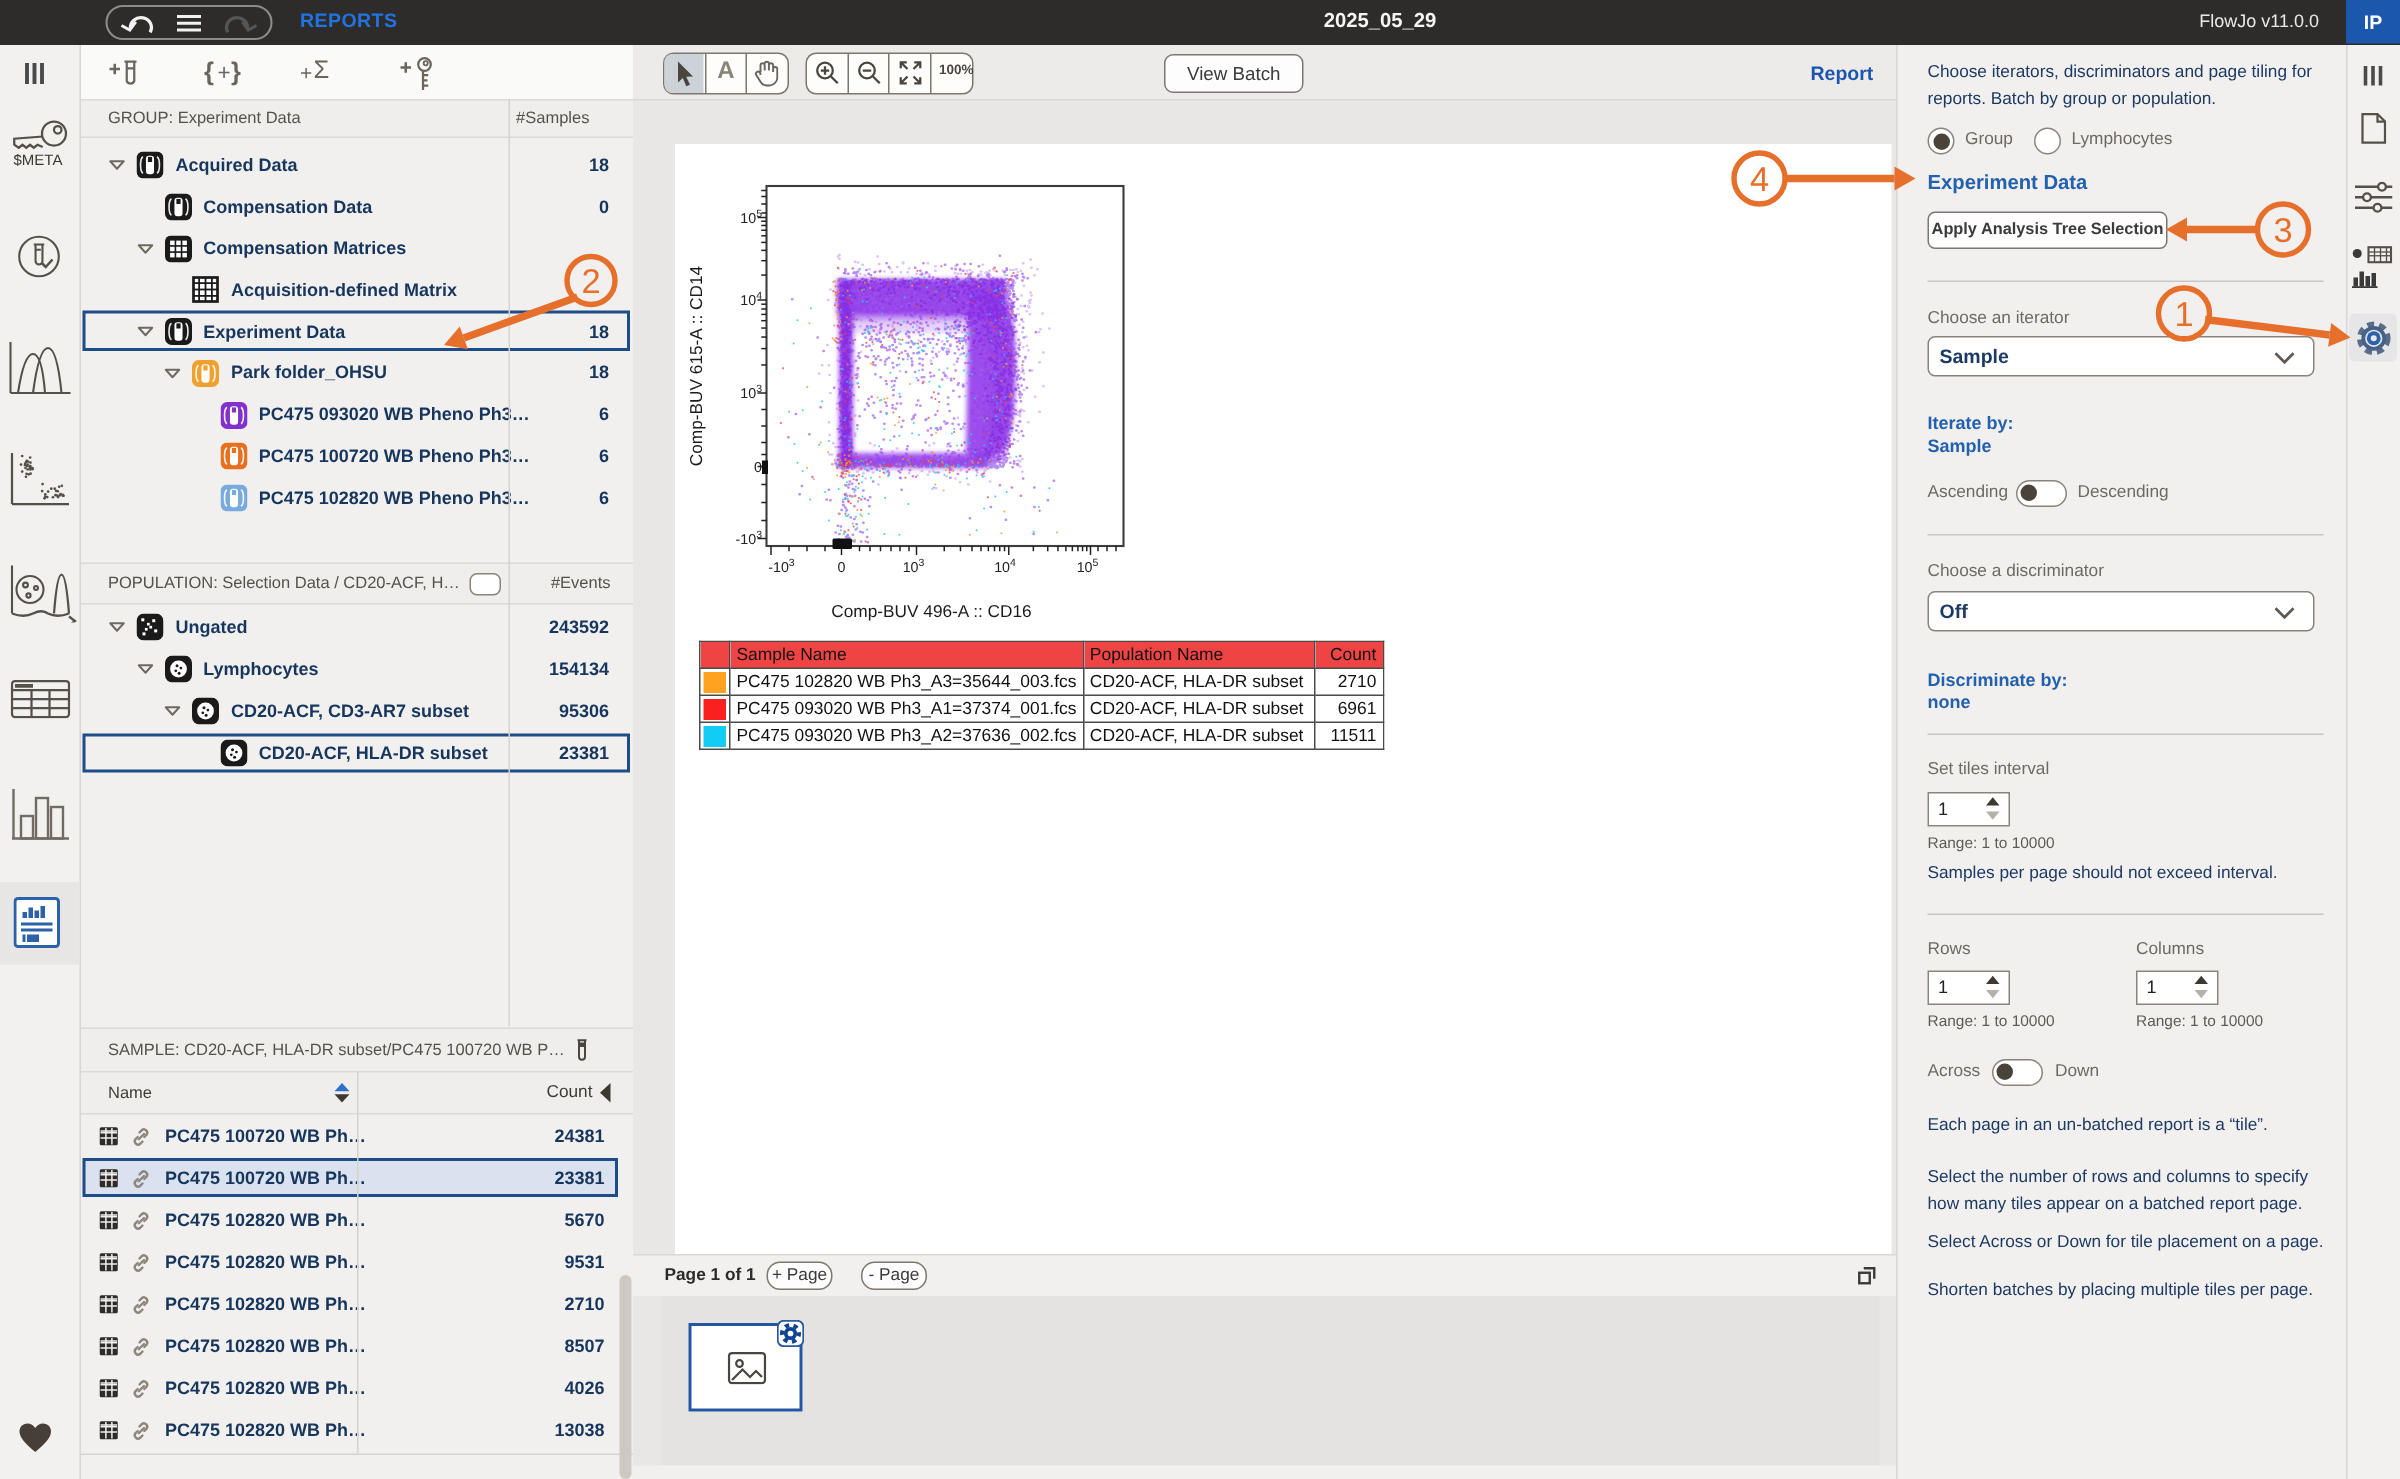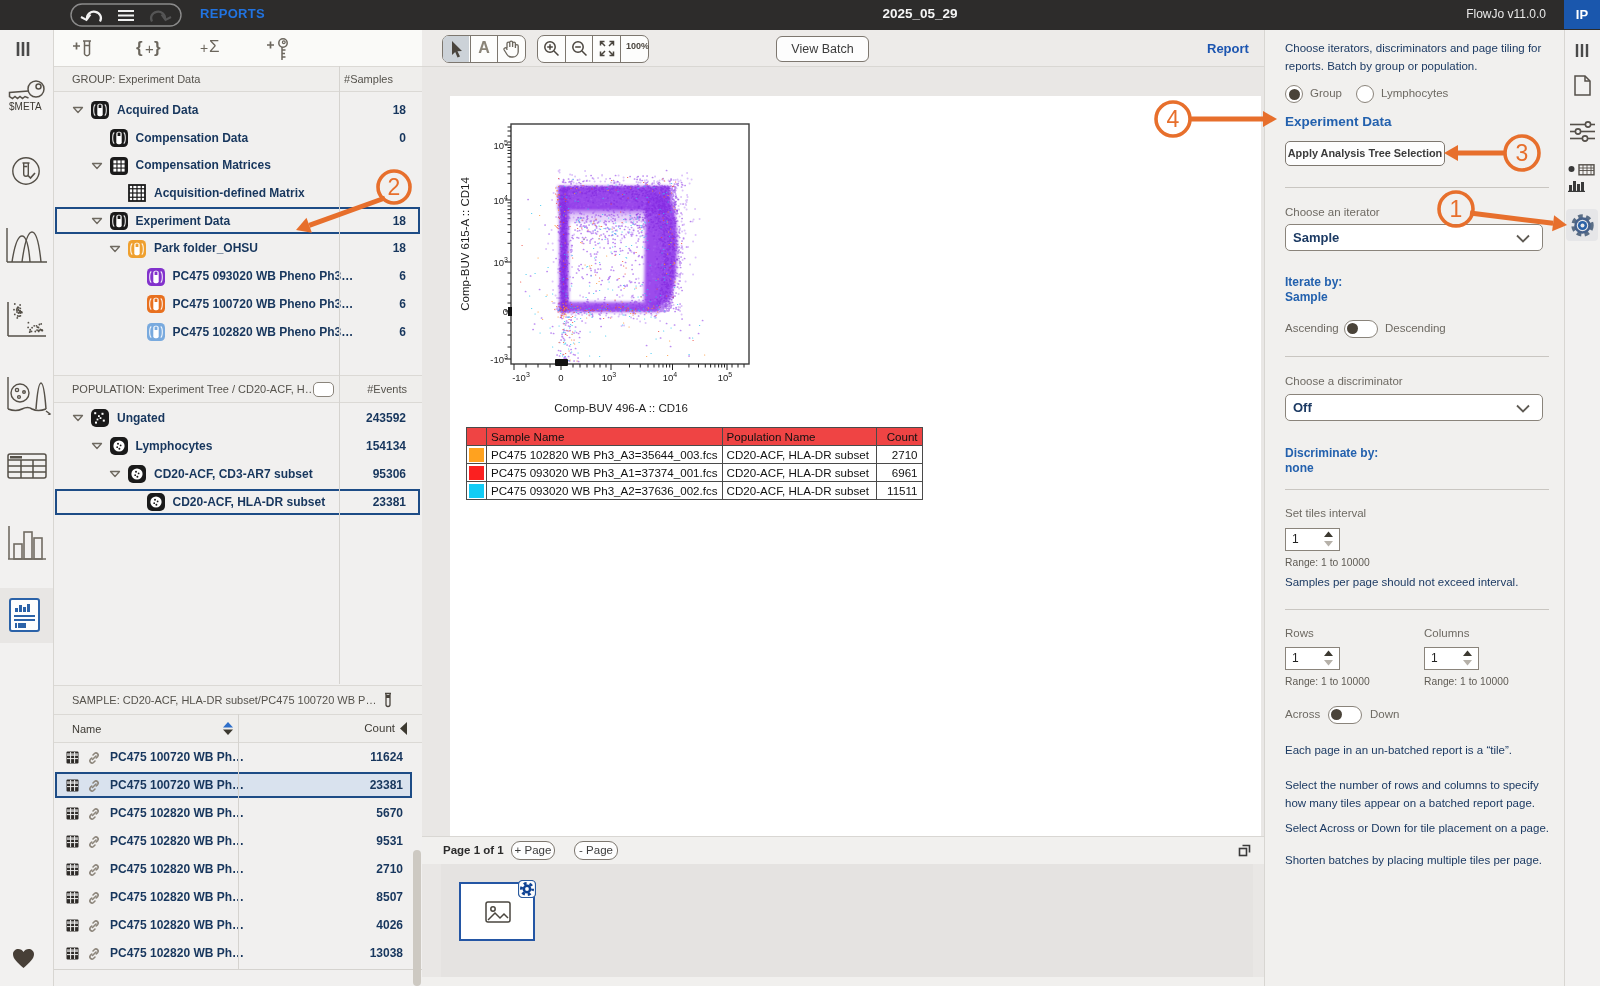--- a/index.html
+++ b/index.html
@@ -308,21 +308,21 @@
 <svg class="abs" style="left:146.5px;top:322.95000000000005px" width="18" height="18" viewBox="0 0 18 18">
     <rect width="18" height="18" rx="4.5" fill="#79aade"></rect>
     <rect x="6.3" y="2.8" width="5.4" height="12.4" rx="2" fill="#fff"></rect>
     <rect x="7.6" y="3.6" width="2.8" height="3.4" fill="#79aade"></rect>
     <g stroke="#fff" fill="none" stroke-width="1.1" opacity="0.9">
       <path d="M4.3 3.5 q-1.6 1 -1.6 5.5 q0 4.5 1.6 5.5 M13.7 3.5 q1.6 1 1.6 5.5 q0 4.5 -1.6 5.5"></path>
     </g>
   </svg>
 <div class="abs treetxt" style="left:172.5px;top:324.5px">PC475 102820 WB Pheno Ph3…</div>
 <div class="abs treetxt cnt" style="left:330px;top:324.5px;width:76px">6</div>
-<div class="abs hdr" style="left:54px;top:375px;width:368px;height:28px;line-height:27px"><span style="margin-left:18px">POPULATION: Experiment Tree / CD20-ACF, H…</span></div>
+<div class="abs hdr" style="left:54px;top:375px;width:368px;height:28px;line-height:27px"><span style="margin-left:18px">POPULATION: Selection Data / CD20-ACF, H…</span></div>
 <div class="abs" style="left:330px;top:383px;width:77px;text-align:right;font-size:11px;color:#55524c">#Events</div>
 <div class="abs" style="left:313px;top:382px;width:21px;height:15px;background:#efeeec"></div>
 <div class="abs" style="left:313px;top:382px;width:21px;height:15px;background:#fff;border:1.5px solid #8a847b;border-radius:5px"></div>
 <svg class="abs" style="left:72.0px;top:414.0px" width="12" height="8" viewBox="0 0 12 8">
     <path d="M1.5 1.5 h9 l-4.5 5 z" fill="none" stroke="#6e6960" stroke-width="1.3" stroke-linejoin="round"></path>
   </svg>
 <svg class="abs" style="left:91.0px;top:409.0px" width="18" height="18" viewBox="0 0 18 18">
     <rect width="18" height="18" rx="5" fill="#1a1a1a"></rect>
     <g fill="#fff">
       <rect x="3.2" y="3.2" width="2" height="2"></rect>
@@ -407,21 +407,21 @@
     </g>
   </svg>
 <svg class="abs" style="left:87px;top:750.5px" width="14" height="14" viewBox="0 0 14 14">
     <g stroke="#8d867c" stroke-width="1.6" fill="none" stroke-linecap="round">
       <path d="M5.5 8.5 L9 5"></path>
       <path d="M6 4 l1.5-1.5 a2.2 2.2 0 0 1 3.1 3.1 L9.2 7"></path>
       <path d="M8 10 l-1.5 1.5 a2.2 2.2 0 0 1 -3.1 -3.1 L4.8 7"></path>
     </g>
   </svg>
 <div class="abs treetxt" style="left:110px;top:750.0px">PC475 100720 WB Ph…</div>
-<div class="abs treetxt cnt" style="left:310px;top:750.0px;width:93px">11624</div>
+<div class="abs treetxt cnt" style="left:310px;top:750.0px;width:93px">24381</div>
 <div class="abs selrow selfill" style="left:55px;top:772.0px;width:357px;height:26.0px"></div>
 <svg class="abs" style="left:66px;top:779.0px" width="13" height="13" viewBox="0 0 13 13">
     <rect x="0.5" y="0.5" width="12" height="12" fill="#2e2b28" rx="1"></rect>
     <g stroke="#f0f0f0" stroke-width="1">
       <line x1="4.6" y1="1" x2="4.6" y2="12"></line>
       <line x1="8.6" y1="1" x2="8.6" y2="12"></line>
       <line x1="1" y1="4.2" x2="12" y2="4.2"></line>
       <line x1="1" y1="7.6" x2="12" y2="7.6"></line>
       <line x1="1" y1="3" x2="12" y2="3"></line>
     </g>

